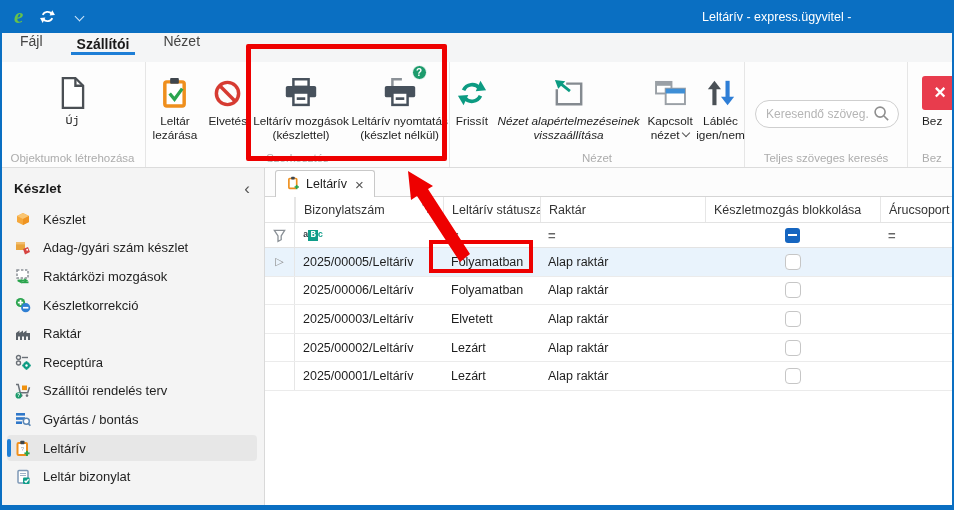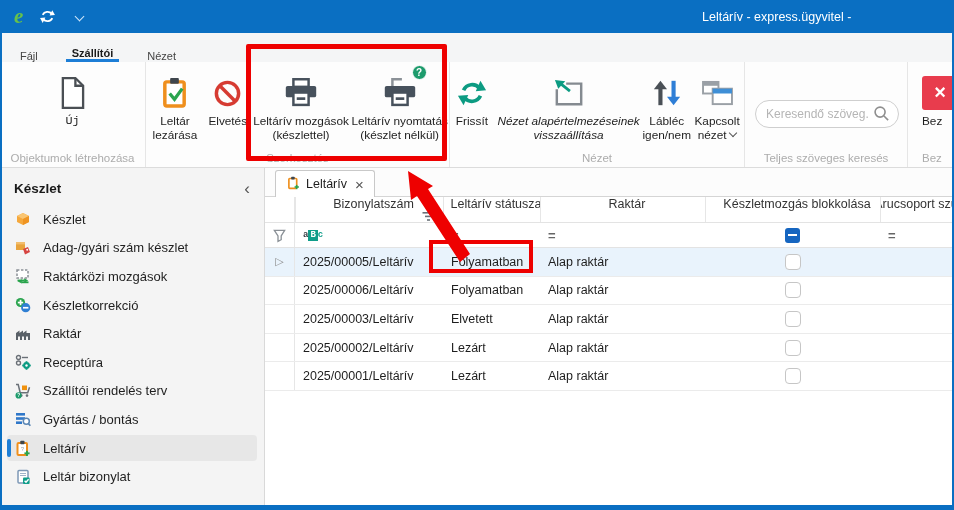--- a/index.html
+++ b/index.html
@@ -20,21 +20,21 @@
     color:#67c14b; font-size:21px; margin-left:14px; line-height:1; }
   .tb-refresh { margin-left:16px; display:flex; align-items:center; }
   .tb-chevron { margin-left:20px; width:8px; height:8px; position:relative; }
   .tb-chevron:before { content:""; position:absolute; left:0; top:0; width:6px; height:6px;
     border-right:1.6px solid #cfe6fa; border-bottom:1.6px solid #cfe6fa; transform:rotate(45deg); }
   .tb-title { position:absolute; left:702px; top:0; height:33px; display:flex; align-items:center;
     font-size:12.5px; color:#fff; }
 
   
   .menurow { position:absolute; left:0; top:33px; width:954px; height:29px; background:#f4f5f6;
-    display:flex; align-items:flex-end; font-size:11px; color:#444; }
+    display:flex; align-items:flex-start; font-size:14px; color:#444; }
   .mtab { display:flex; align-items:center; padding:0 6px; margin-left:22px; cursor:default; }
   .mtab:first-child { margin-left:14px; }
   .mtab.active { font-weight:bold; color:#1a1a1a; border-bottom:3px solid #1d7ed6; padding-top:3px; }
 
   
   .ribbon { position:absolute; left:0; top:62px; width:954px; height:106px; background:#fdfdfd;
     border-bottom:1px solid #dcdcdc; display:flex; }
   .rgroup { position:relative; height:100%; border-right:1px solid #e6e6e6; flex:none; }
   .rgroup .glabel { position:absolute; bottom:3px; left:0; right:0; text-align:center;
     font-size:11.5px; color:#acacac; white-space:nowrap; overflow:hidden; }
@@ -90,21 +90,21 @@
     background:#fcfcfc; }
   .doc-tab { margin-left:10px; height:27px; display:flex; align-items:center; gap:6px;
     padding:0 10px; background:#fff; border:1px solid #c9c9c9; border-bottom:none;
     border-radius:3px 3px 0 0; margin-bottom:-1px; font-size:12.5px; color:#1e1e1e; z-index:2; }
   .tab-close { color:#555; font-size:15px; line-height:1; margin-left:2px; cursor:default; }
 
   .trow { display:grid; grid-template-columns:30px 148px 97px 165px 175px 1fr; }
   .thead { height:26px; border-bottom:1px solid #e3e3e3; }
   .th { display:flex; align-items:center; padding-left:8px; font-size:12.5px; color:#333;
     white-space:nowrap; overflow:hidden; }
-  .th + .th { border-left:1px solid #e6e6e6;flex-direction:column; }
+  .th + .th { border-left:1px solid #e6e6e6; }
   .th .hfilter { margin-left:auto; margin-right:8px; flex:none; }
   .frow { height:25px; border-bottom:1px solid #e3e3e3; }
   .fcell { display:flex; align-items:center; padding-left:8px; font-size:13px; color:#555; }
   .ind { border-right:1px solid #e6e6e6; justify-content:center; padding-left:0; }
   .abc { display:flex; align-items:center; font-family:"Liberation Mono", monospace;
     font-size:9px; font-weight:bold; line-height:1; }
   .abc .a { color:#3c4248; } .abc .b { background:#0f9d8a; color:#fff; padding:1px 2px; }
   .abc .c { color:#0f9d8a; }
   .eq { color:#666; font-size:13px; font-weight:bold; }
   .fminus { width:15px; height:15px; background:#1565c0; border-radius:3px; margin:0 auto;
@@ -233,41 +233,41 @@
         <div class="rbtn" style="width:150px;font-style:italic;">
           <span class="ric">
             <svg width="34" height="30" viewBox="0 0 36 32">
               <path d="M5 12 v16 h26 v-22 h-16" fill="none" stroke="#848a90" stroke-width="2.6"></path>
               <line x1="19" y1="14" x2="9" y2="6" stroke="#0c9b82" stroke-width="3"></line>
               <polygon points="3,2 14,3.5 6.5,11.5" fill="#0c9b82"></polygon>
             </svg>
           </span>
           <span>Nézet alapértelmezéseinek visszaállítása</span>
         </div>
+        <div class="rbtn" style="width:54px;">
+          <span class="ric">
+            <svg width="33" height="27" viewBox="0 0 34 28">
+              <rect x="2" y="2" width="16" height="12" fill="#fff" stroke="#9aa0a6" stroke-width="2"></rect>
+              <rect x="2" y="2" width="16" height="4" fill="#9aa0a6"></rect>
+              <rect x="12" y="9" width="20" height="16" fill="#fff" stroke="#9aa0a6" stroke-width="2"></rect>
+              <rect x="12" y="9" width="20" height="5" fill="#3f8fd6"></rect>
+            </svg>
+          </span>
+          <span><span>Kapcsolt nézet</span><span class="chev"></span></span>
+        </div>
         <div class="rbtn" style="width:47px;">
           <span class="ric">
             <svg width="30" height="30" viewBox="0 0 32 32">
               <polygon points="2,12 9,3 16,12" fill="#4a5056"></polygon>
               <rect x="6.8" y="11" width="4.4" height="18" fill="#4a5056"></rect>
               <polygon points="16,20 23,29 30,20" fill="#2e7ed6"></polygon>
               <rect x="20.8" y="3" width="4.4" height="18" fill="#2e7ed6"></rect>
             </svg>
           </span>
           <span>Lábléc igen/nem</span>
-        </div>
-        <div class="rbtn" style="width:54px;">
-          <span class="ric">
-            <svg width="33" height="27" viewBox="0 0 34 28">
-              <rect x="2" y="2" width="16" height="12" fill="#fff" stroke="#9aa0a6" stroke-width="2"></rect>
-              <rect x="2" y="2" width="16" height="4" fill="#9aa0a6"></rect>
-              <rect x="12" y="9" width="20" height="16" fill="#fff" stroke="#9aa0a6" stroke-width="2"></rect>
-              <rect x="12" y="9" width="20" height="5" fill="#3f8fd6"></rect>
-            </svg>
-          </span>
-          <span><span>Kapcsolt nézet</span><span class="chev"></span></span>
         </div>
       </div>
       <div class="glabel">Nézet</div>
     </div>
 
     <div class="rgroup g4">
       <div class="search-wrap">
         <input class="search-input" type="text" placeholder="Keresendő szöveg..." style="">
         <span class="search-mag">
           <svg width="17" height="17" viewBox="0 0 18 18">

